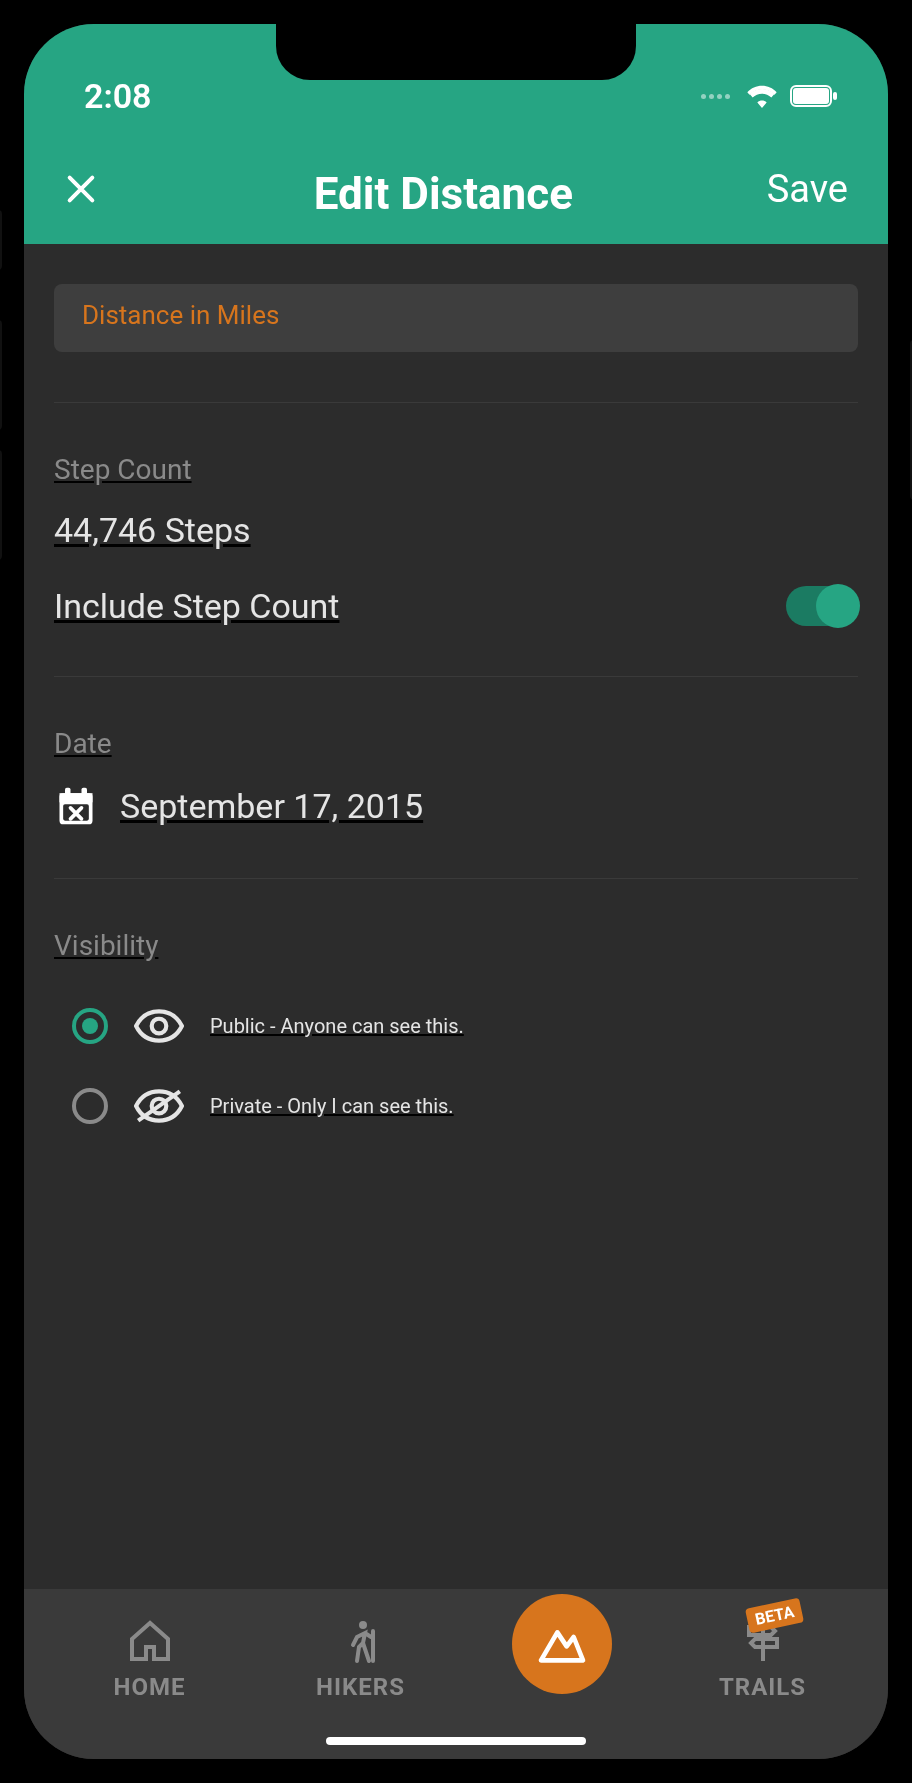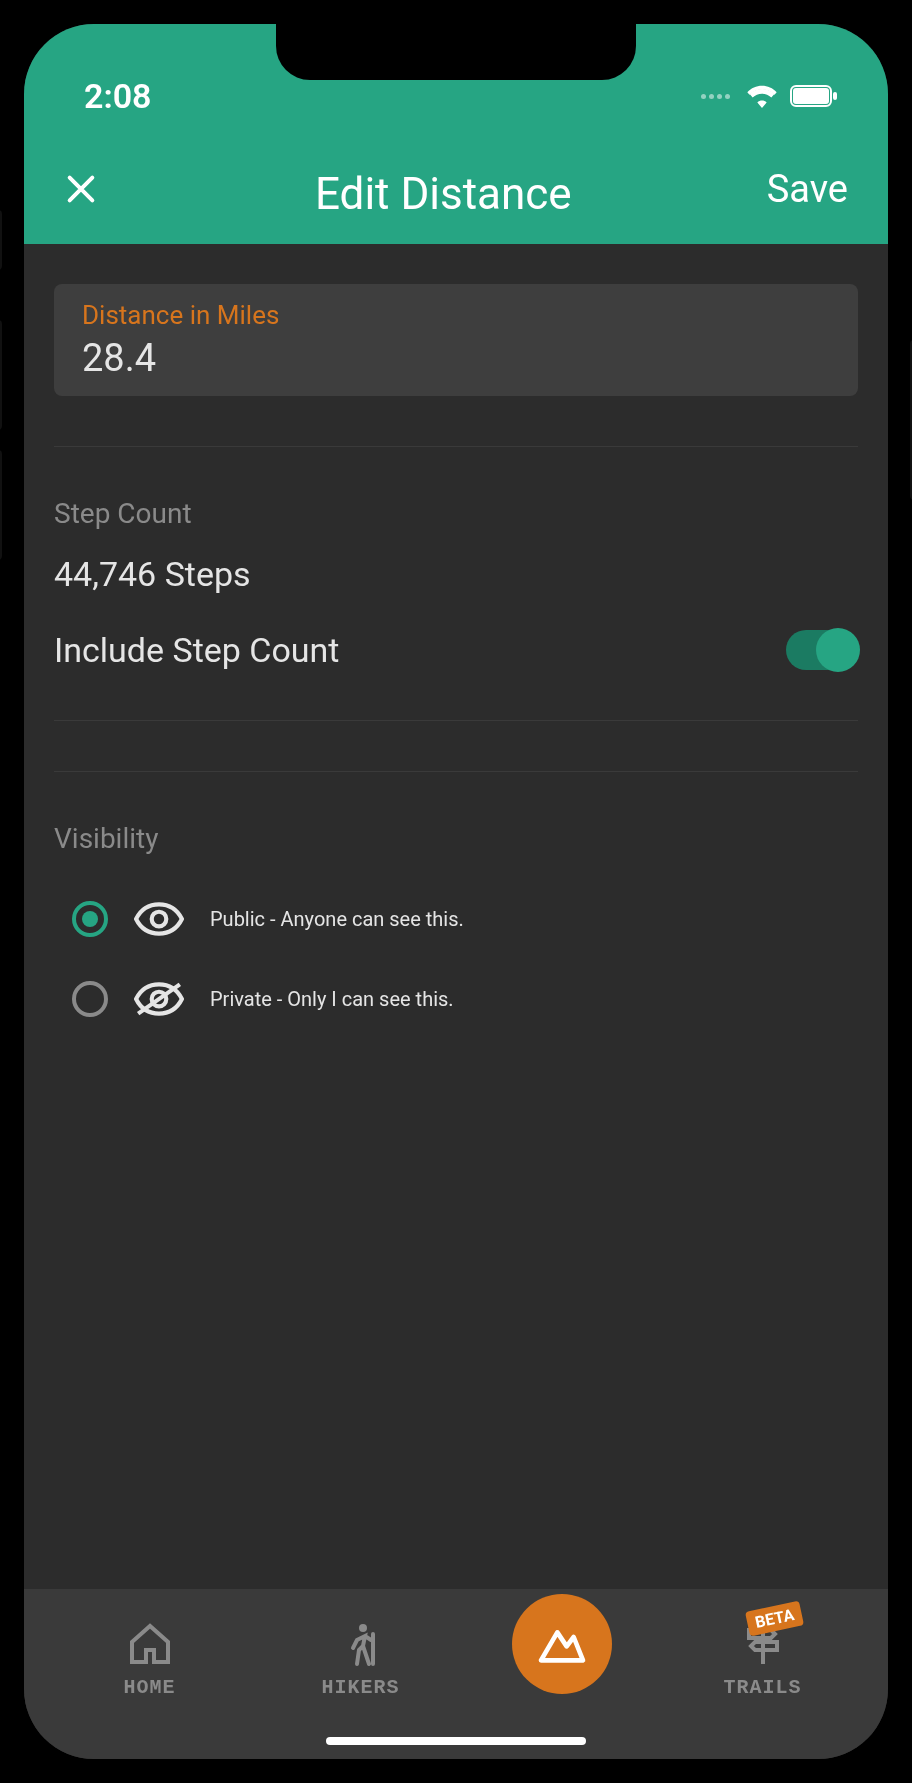--- a/index.html
+++ b/index.html
@@ -91,21 +91,21 @@
   .header-close {
     width: 56px;
     display: flex;
     align-items: center;
     justify-content: flex-start;
     cursor: pointer;
   }
   .header-title {
     color: #fff;
     font-size: 44px;
-    font-weight: 400;
+    font-weight: 700;
     flex: 1;
     text-align: center;
     margin-top: 9px;
   }
   .header-save {
     color: #fff;
     font-size: 38px;
     font-weight: 400;
     cursor: pointer;
   }
@@ -133,20 +133,21 @@
   }
 
   .divider {
     height: 1px;
     background: #3a3a3a;
     margin: 50px 30px 0 30px;
   }
 
   .section {
     padding: 50px 30px 0 30px;
+    text-decoration: underline;
   }
   .section-label {
     color: #8a8a8a;
     font-size: 28px;
     margin-bottom: 24px;
   }
   .section-value {
     color: #e5e5e5;
     font-size: 34px;
     margin-bottom: 36px;
@@ -230,24 +231,23 @@
   .nav-item {
     display: flex;
     flex-direction: column;
     align-items: center;
     gap: 8px;
     cursor: pointer;
     width: 120px;
   }
   .nav-label {
     color: #8a8a8a;
-    font-size: 20px;
+    font-size: 24px;
     font-weight: 700;
     letter-spacing: 1px;
-    font-family: Liberation Mono, monospace;
   }
   .nav-center {
     width: 100px;
     height: 100px;
     background: #d7751d;
     border-radius: 50%;
     display: flex;
     align-items: center;
     justify-content: center;
     cursor: pointer;
@@ -317,38 +317,51 @@
         </svg>
       </div>
       <div class="header-title">Edit Distance</div>
       <div class="header-save">Save</div>
     </div>
 
     <div class="content">
 
       <div class="input-card">
         <div class="input-label">Distance in Miles</div>
-        <div class="input-value">28.4</div>
       </div>
 
       <div class="divider"></div>
 
       <div class="section">
         <div class="section-label">Step Count</div>
         <div class="section-value">44,746 Steps</div>
         <div class="toggle-row">
           <div class="toggle-label">Include Step Count</div>
           <div class="toggle">
             <div class="toggle-knob"></div>
           </div>
         </div>
       </div>
 
       <div class="divider"></div>
 
+      <div class="section">
+        <div class="section-label">Date</div>
+        <div class="date-row">
+          <svg width="44" height="44" viewBox="0 0 24 24">
+            <rect x="3" y="5" width="18" height="17" rx="2" fill="#fff"></rect>
+            <rect x="3" y="5" width="18" height="5" fill="#fff"></rect>
+            <rect x="6" y="2" width="3" height="5" rx="1" fill="#fff"></rect>
+            <rect x="15" y="2" width="3" height="5" rx="1" fill="#fff"></rect>
+            <rect x="5" y="11" width="14" height="9" rx="1" fill="#2c2c2c"></rect>
+            <path stroke="#fff" stroke-width="2" stroke-linecap="round" d="M9 13 L15 19 M15 13 L9 19"></path>
+          </svg>
+          <div class="date-text">September 17, 2015</div>
+        </div>
+      </div>
 
       <div class="divider"></div>
 
       <div class="section">
         <div class="section-label">Visibility</div>
 
         <div class="radio-row">
           <div class="radio-outer selected">
             <div class="radio-inner"></div>
           </div>

